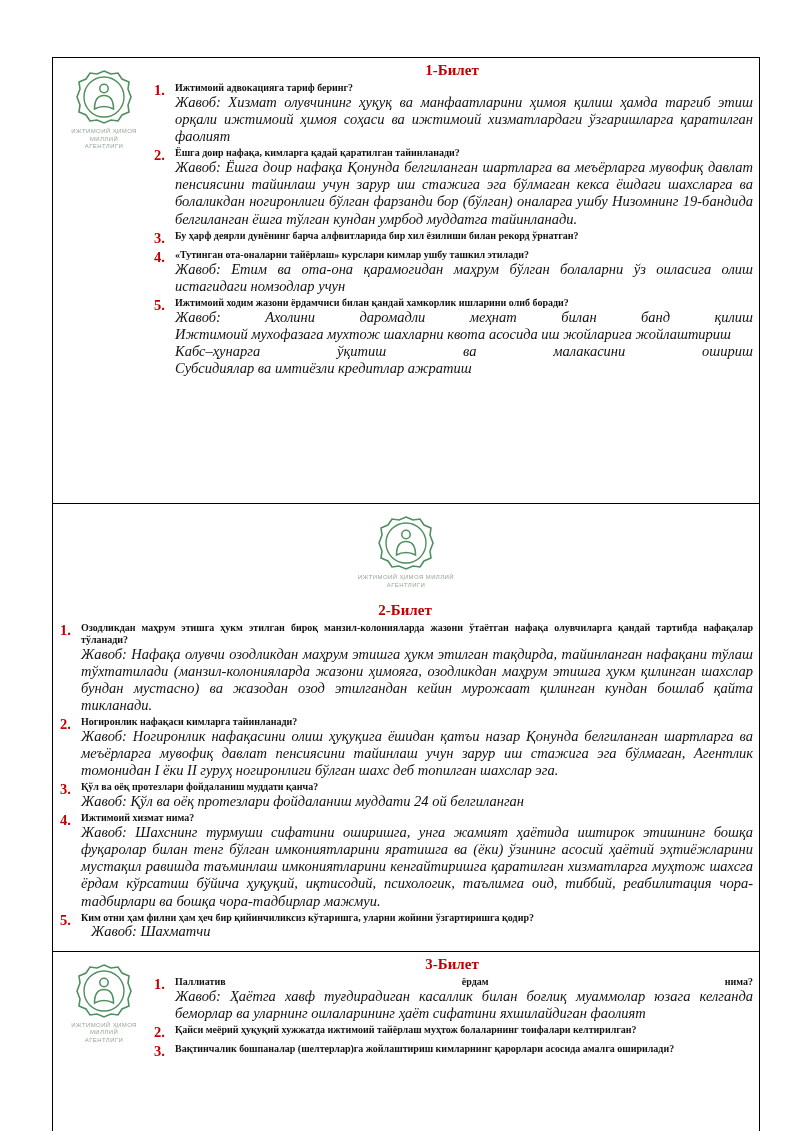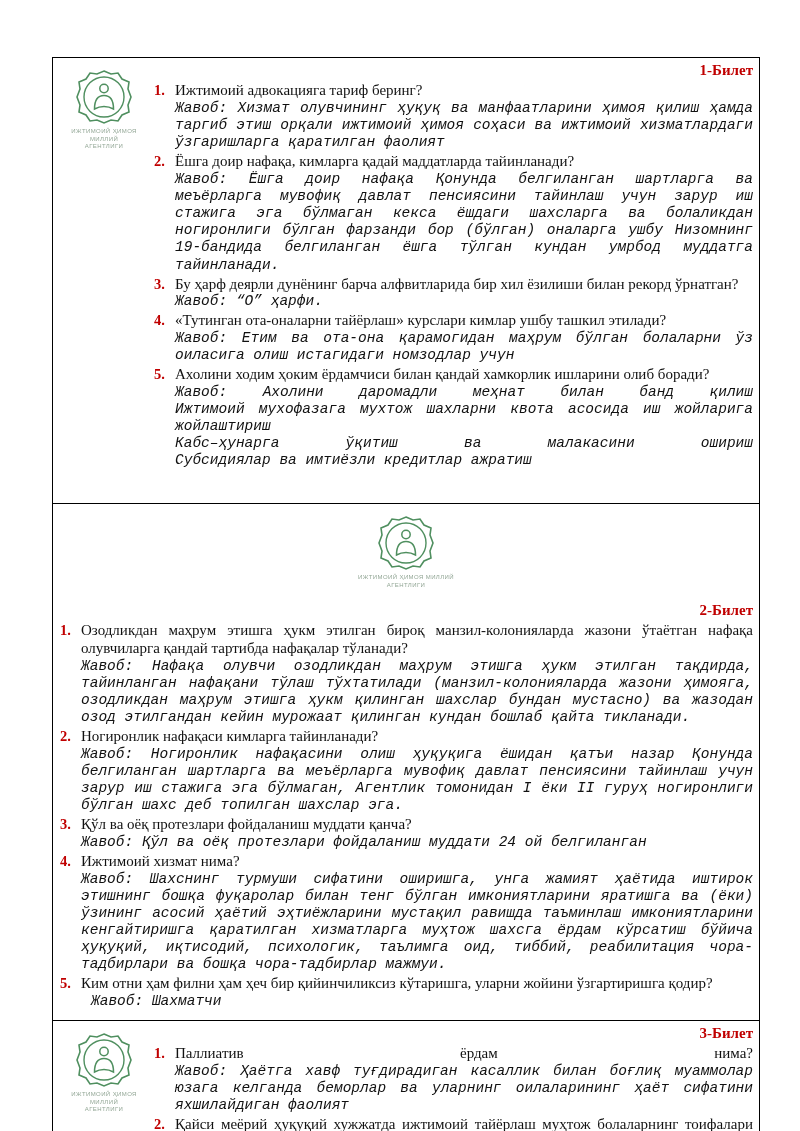--- a/index.html
+++ b/index.html
@@ -17,37 +17,36 @@
   .ticket-3 { min-height: 186px; }
   .logo-col { flex: 0 0 94px; padding-top: 6px; text-align: center; }
   .emblem { display: block; margin: 0 auto 2px auto; }
   .logo-caption {
     font-family: "Liberation Sans", sans-serif;
     font-size: 6px; line-height: 1.25; letter-spacing: 0.4px;
     color: #93a796; text-transform: uppercase;
   }
   .content-col { flex: 1; padding-right: 2px; }
   .ticket-title {
-    text-align: right; color: #c00000; font-weight: bold;
+    text-align: center; color: #c00000; font-weight: bold;
     font-size: 15px; line-height: 1.15; margin-bottom: 3px;
   }
   .qa { display: flex; margin-bottom: 2px; }
   .num {
     flex: 0 0 24px; width: 24px; padding-left: 3px;
     color: #c00000; font-weight: bold; font-size: 14.5px; line-height: 1.18;
   }
   .qa-body { flex: 1; min-width: 0; }
   .question {
-    font-weight: normal; font-size: 15px; line-height: 1.18;
+    font-weight: bold; font-size: 10px; line-height: 1.18;
     text-align: justify;
   }
   .answer {
     font-style: italic; font-size: 14.5px; line-height: 1.18;
     text-align: justify;
-    font-family: Liberation Mono, monospace;
   }
   .stretch-last { text-align-last: justify; }
   .indented { text-indent: 10px; }
 </style>
 </head>
 <body>
 
 <div class="sheet">
 
   <section class="ticket ticket-1">
@@ -70,45 +69,44 @@
         <span class="num">1.</span>
         <div class="qa-body">
           <div class="question">Ижтимоий адвокацияга тариф беринг?</div>
           <div class="answer">Жавоб: Хизмат олувчининг ҳуқуқ ва манфаатларини ҳимоя қилиш ҳамда таргиб этиш орқали ижтимоий ҳимоя соҳаси ва ижтимоий хизматлардаги ўзгаришларга қаратилган фаолият</div>
         </div>
       </div>
 
       <div class="qa">
         <span class="num">2.</span>
         <div class="qa-body">
-          <div class="question">Ёшга доир нафақа, кимларга қадай маддатларда тайинланади?</div>
+          <div class="question">Ёшга доир нафақа, кимларга қадай қаратилган тайинланади?</div>
           <div class="answer">Жавоб: Ёшга доир нафақа Қонунда белгиланган шартларга ва меъёрларга мувофиқ давлат пенсиясини тайинлаш учун зарур иш стажига эга бўлмаган кекса ёшдаги шахсларга ва болаликдан ногиронлиги бўлган фарзанди бор (бўлган) оналарга ушбу Низомнинг 19-бандида белгиланган ёшга тўлган кундан умрбод муддатга тайинланади.</div>
         </div>
       </div>
 
       <div class="qa">
         <span class="num">3.</span>
         <div class="qa-body">
           <div class="question">Бу ҳарф деярли дунёнинг барча алфвитларида бир хил ёзилиши билан рекорд ўрнатган?</div>
-          <div class="answer">Жавоб: “О” ҳарфи.</div>
         </div>
       </div>
 
       <div class="qa">
         <span class="num">4.</span>
         <div class="qa-body">
           <div class="question">«Тутинган ота-оналарни тайёрлаш» курслари кимлар ушбу ташкил этилади?</div>
           <div class="answer">Жавоб:  Етим ва ота-она қарамогидан маҳрум бўлган болаларни ўз оиласига олиш истагидаги номзодлар учун</div>
         </div>
       </div>
 
       <div class="qa">
         <span class="num">5.</span>
         <div class="qa-body">
-          <div class="question">Ахолини ходим ҳоким ёрдамчиси билан қандай хамкорлик ишларини олиб боради?</div>
+          <div class="question">Ижтимоий ходим жазони ёрдамчиси билан қандай хамкорлик ишларини олиб боради?</div>
           <div class="answer stretch-last">Жавоб: Ахолини даромадли меҳнат билан банд қилиш</div>
           <div class="answer">Ижтимоий мухофазага мухтож шахларни квота асосида иш жойларига жойлаштириш</div>
           <div class="answer stretch-last">Кабс–ҳунарга ўқитиш ва малакасини ошириш</div>
           <div class="answer">Субсидиялар ва имтиёзли кредитлар ажратиш</div>
         </div>
       </div>
 
     </div>
   </section>
 

